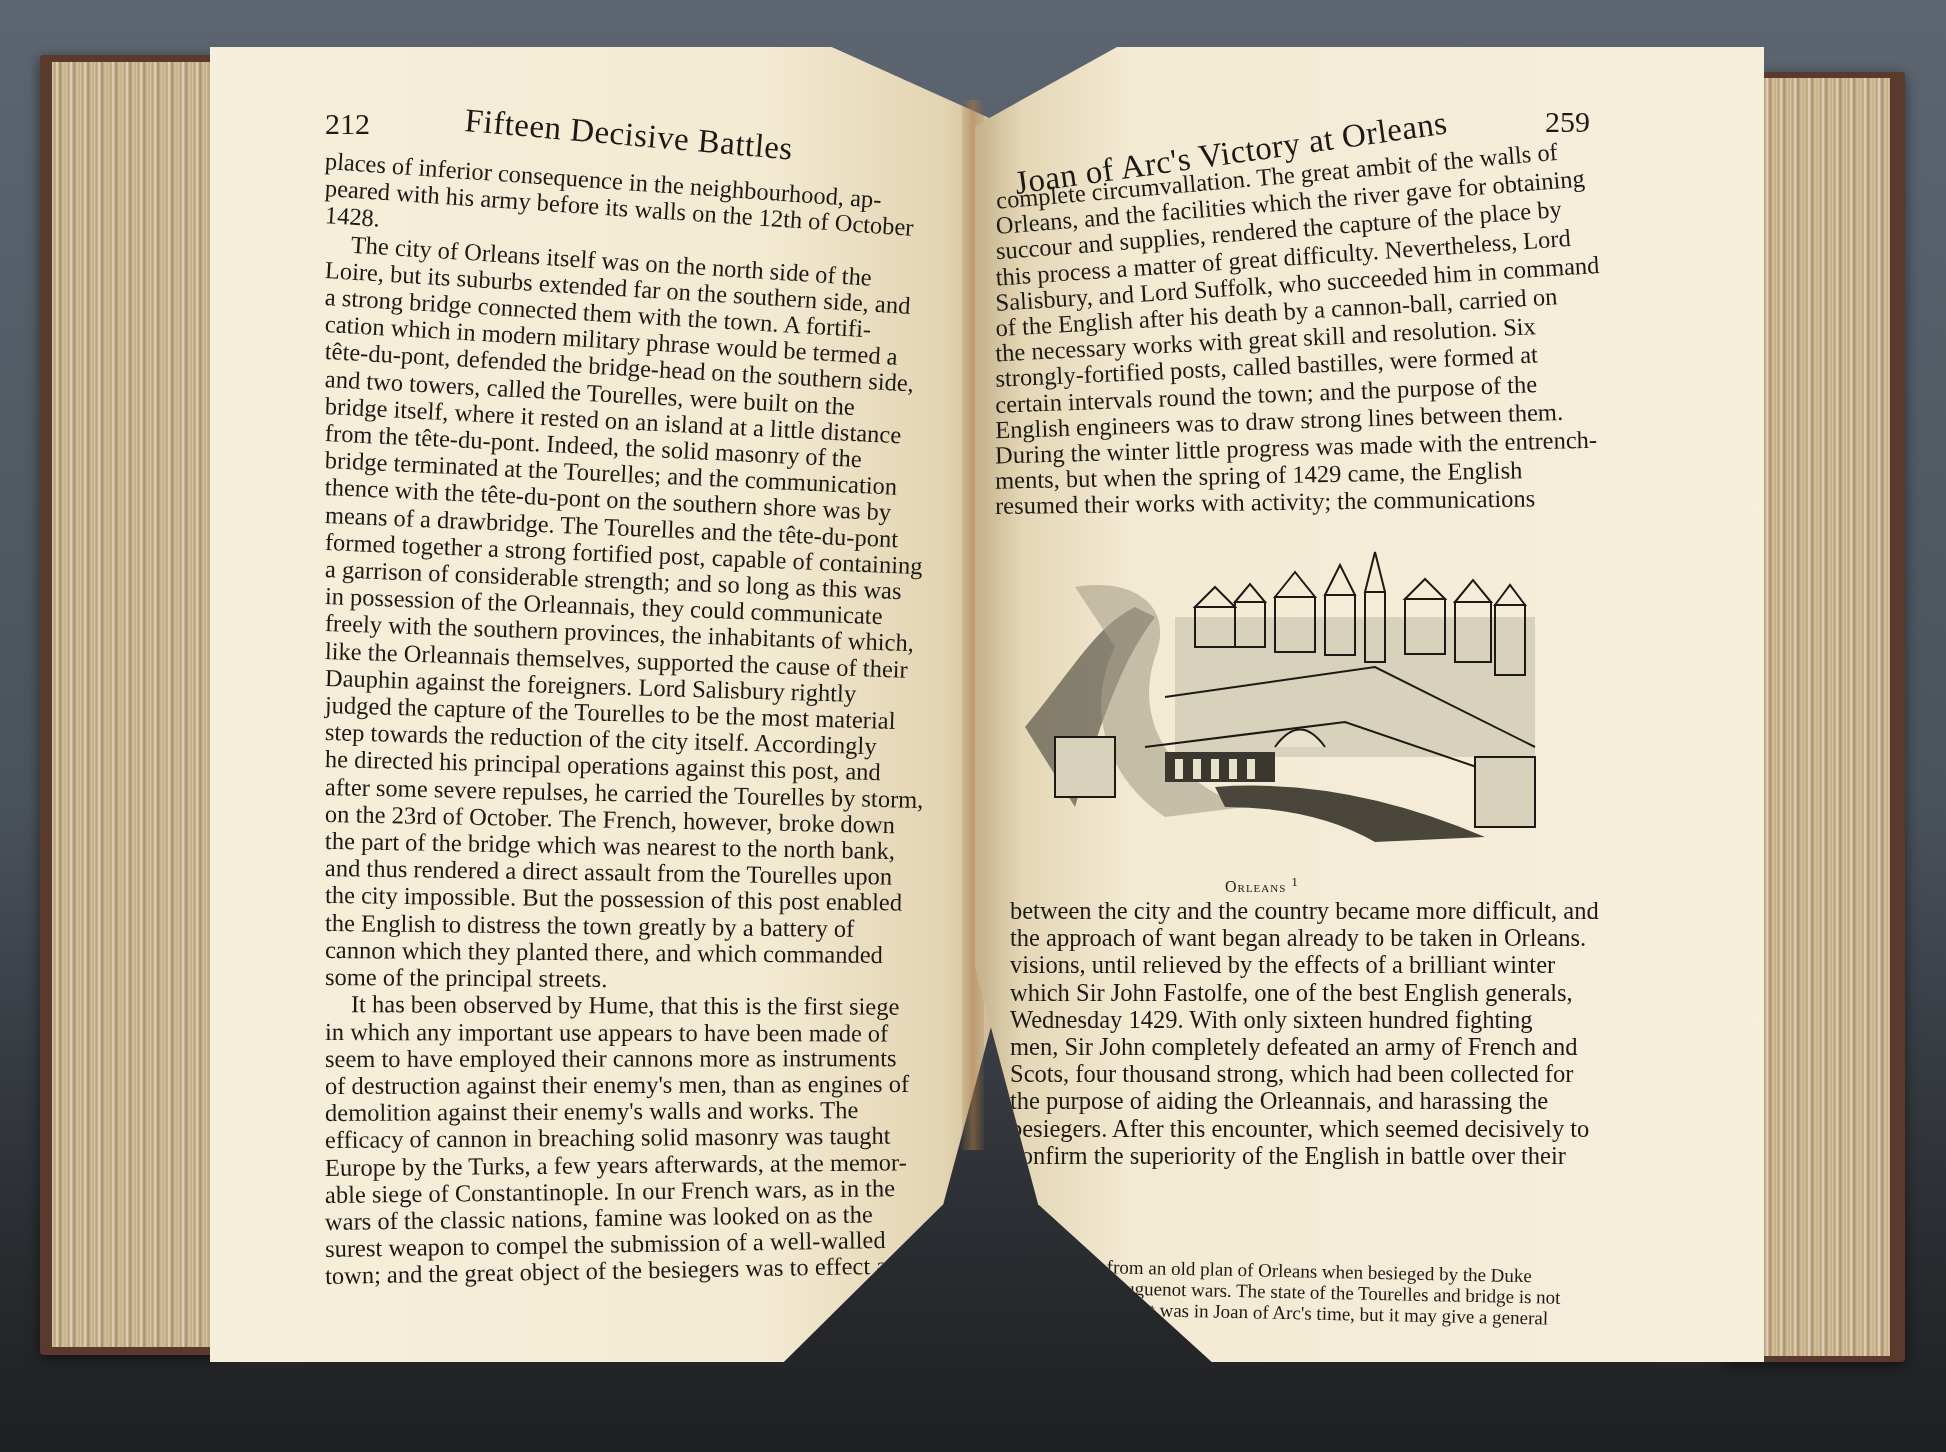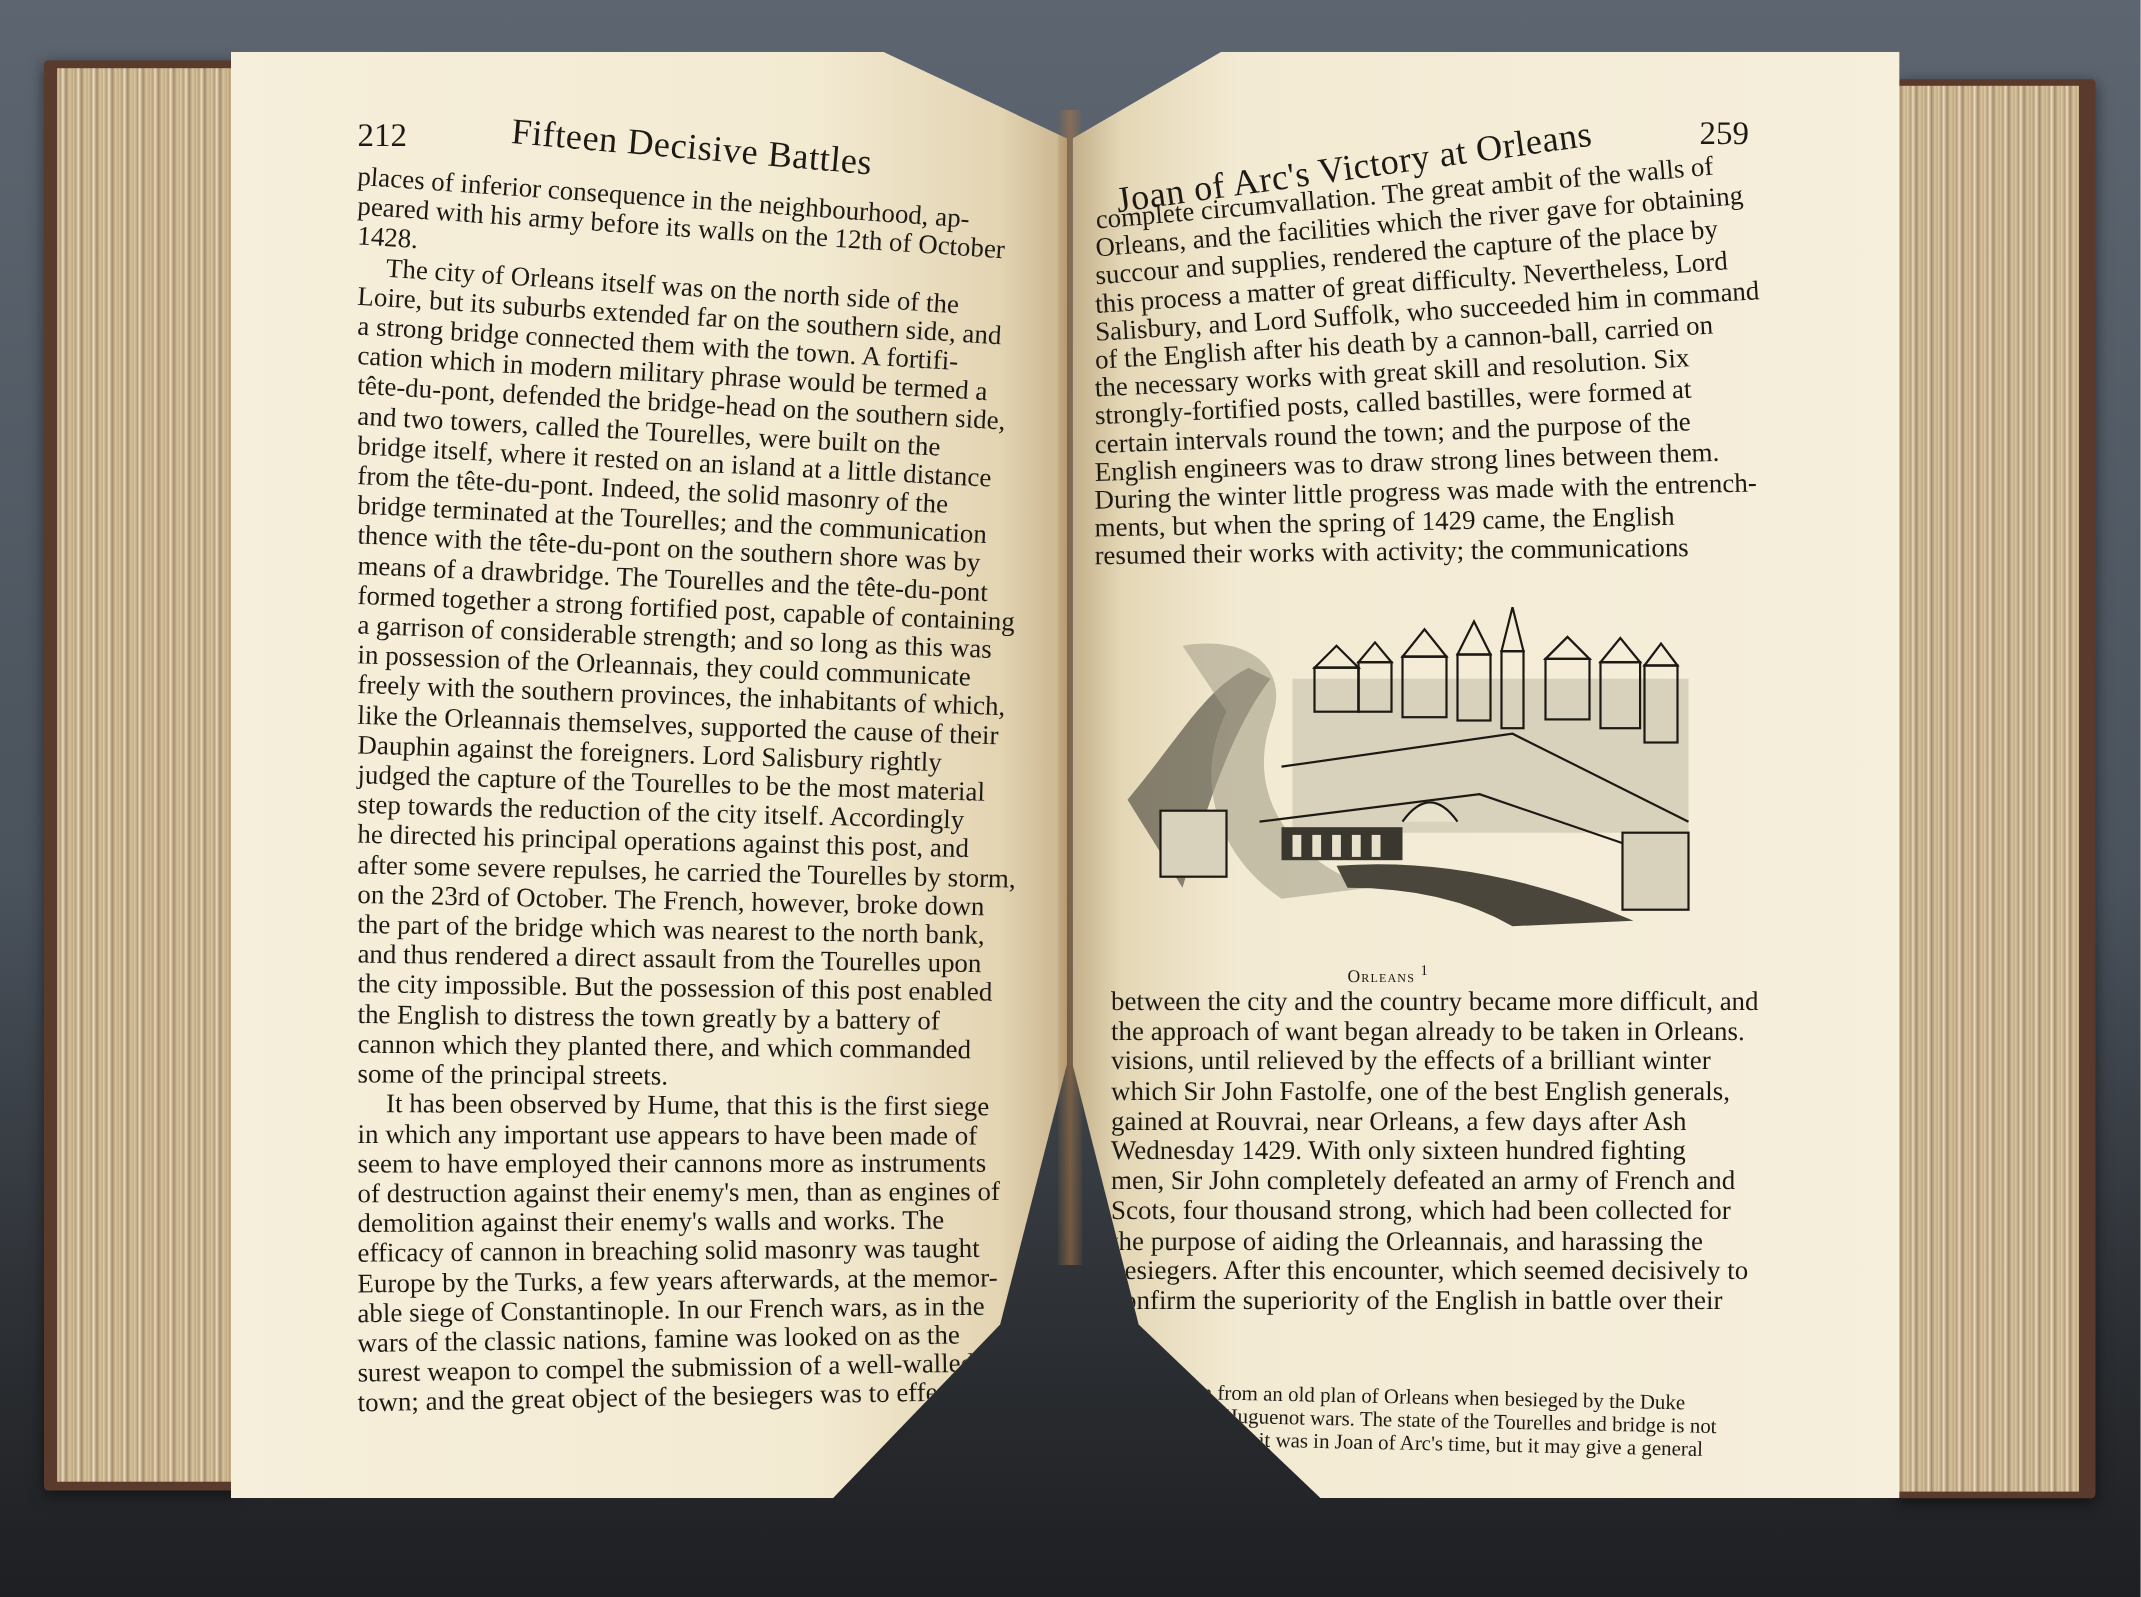--- a/index.html
+++ b/index.html
@@ -8,21 +8,21 @@
     background:linear-gradient(180deg,#5d6570 0%,#4a525c 55%,#2a2d31 85%,#1e1f22 100%);
     font-family:"Liberation Serif","DejaVu Serif",serif;
   }
   .cover{position:absolute;background:#5a3a2c;border-radius:4px;box-shadow:0 4px 14px rgba(0,0,0,.5);}
   .cover.left{left:40px;top:55px;width:180px;height:1300px;}
   .cover.right{left:1725px;top:72px;width:180px;height:1290px;}
   .edges{position:absolute;
     background:repeating-linear-gradient(90deg,#d9c9a4 0px,#b89e78 3px,#e8dcc0 5px,#a68c6a 8px,#d4c29c 11px,#c2aa84 14px);}
   .edges.left{left:52px;top:62px;width:160px;height:1285px;}
   .edges.right{left:1720px;top:78px;width:170px;height:1278px;}
-  .page{position:absolute;background:#f4ecd6;color:#1d1a15;overflow:hidden;}
+  .page{position:absolute;background:#f4ecd6;color:#1d1a15;overflow:hidden;padding-left:37px;}
   .page.left{
     left:210px;top:47px;width:760px;height:1315px;
     clip-path:polygon(0 0,78% 0,100% 6%,100% 70%,92% 88%,72% 100%,0 100%);
     background:linear-gradient(90deg,#f6efdb 0%,#f3ead2 70%,#e3d4b2 92%,#c9b48d 100%);
   }
   .page.right{
     left:975px;top:47px;width:752px;height:1315px;
     clip-path:polygon(0 6%,18% 0,100% 0,100% 100%,30% 100%,8% 88%,0 70%);
     background:linear-gradient(90deg,#c4b08a 0%,#e4d7b6 6%,#f3ead3 20%,#f6efdc 100%);
   }
@@ -151,21 +151,20 @@
   <div class="caption" style="left:250px;top:807px;">
     <span>Orleans</span>
     <sup>1</sup>
   </div>
 
   <div class="text" id="right-bottom" style="left:20px;top:850px;width:590px;margin-left:15px;">
       <span class="line">between the city and the country became more difficult, and</span>
       <span class="line">the approach of want began already to be taken in Orleans.</span>
       <span class="line">visions, until relieved by the effects of a brilliant winter</span>
       <span class="line">which Sir John Fastolfe, one of the best English generals,</span>
-      <span class="line">gained at Rouvrai, near Orleans, a few days after Ash</span>
       <span class="line">Wednesday 1429.  With only sixteen hundred fighting</span>
       <span class="line">men, Sir John completely defeated an army of French and</span>
       <span class="line">Scots, four thousand strong, which had been collected for</span>
       <span class="line">the purpose of aiding the Orleannais, and harassing the</span>
       <span class="line">besiegers.  After this encounter, which seemed decisively to</span>
       <span class="line">confirm the superiority of the English in battle over their</span>
     </div>
 
   <div class="footnote" id="footnote" style="left:20px;top:1207px;width:600px;transform:rotate(1.2deg);transform-origin:0 0;">
       <span class="line">¹ This is taken from an old plan of Orleans when besieged by the Duke</span>

